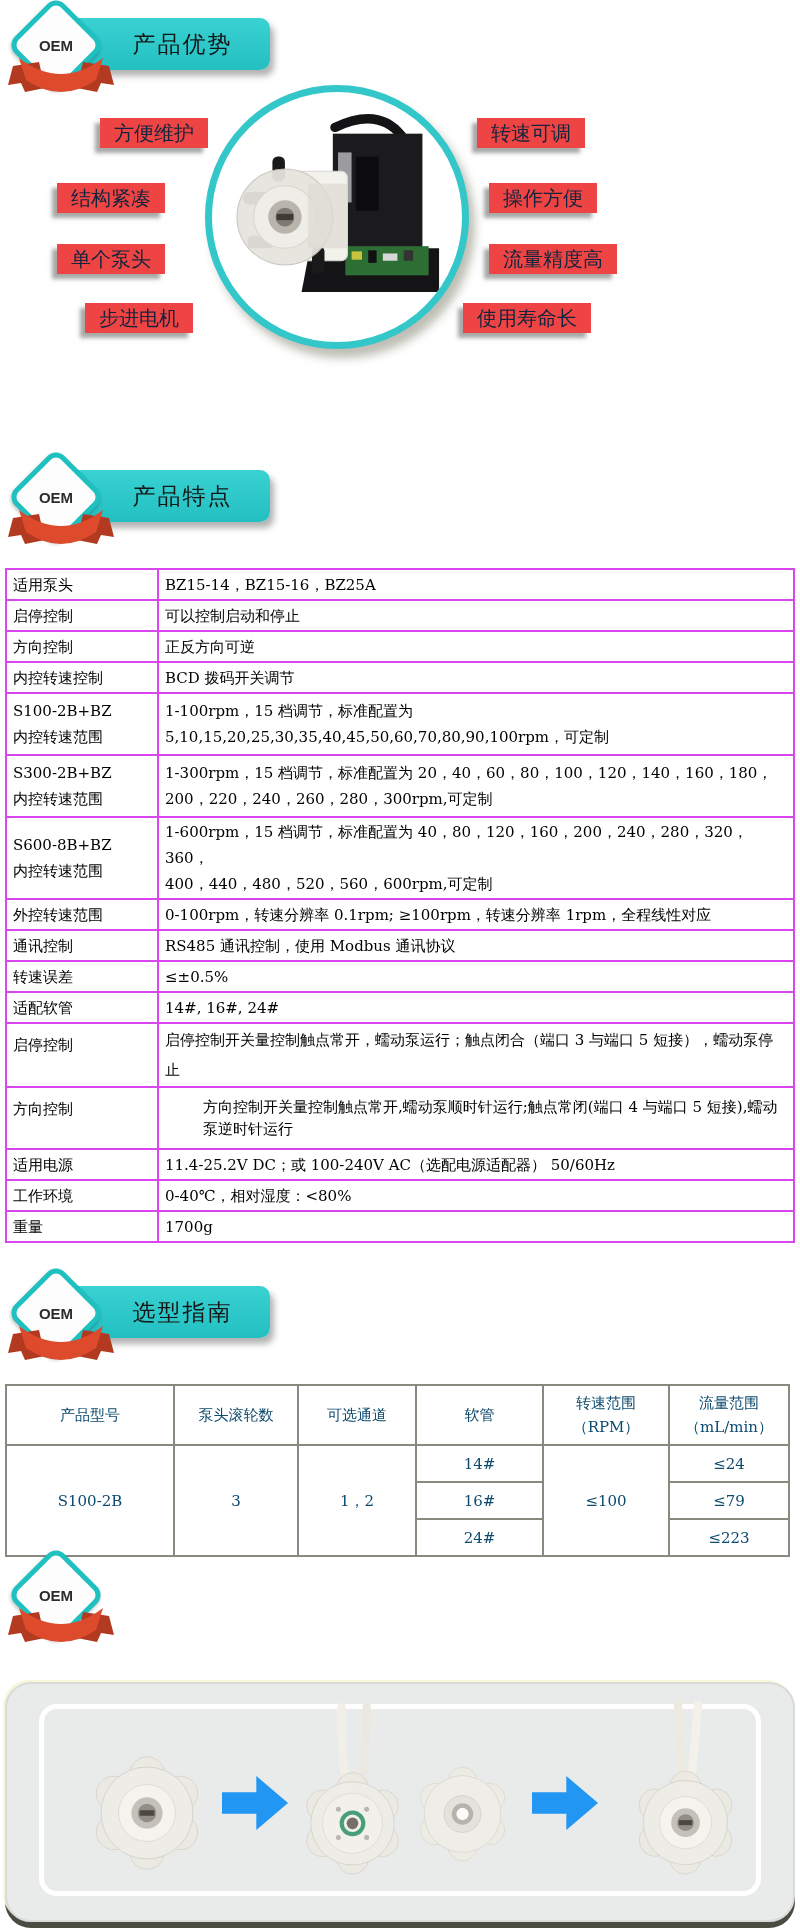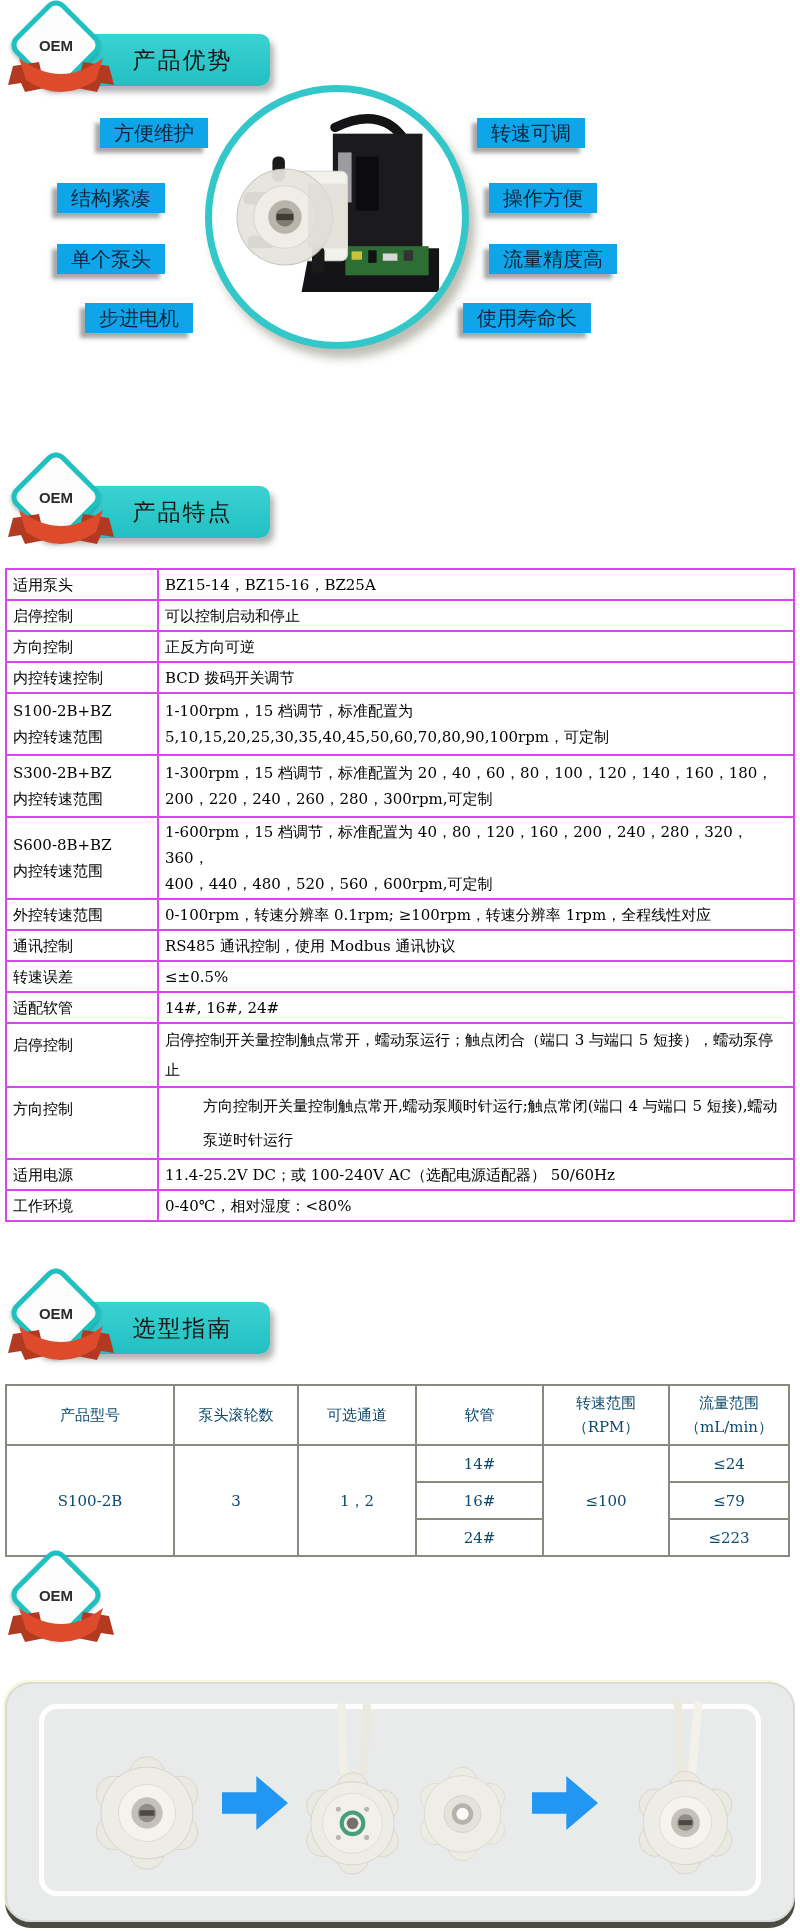--- a/index.html
+++ b/index.html
@@ -1,39 +1,39 @@
 <!DOCTYPE html>
 <html><head>
 <meta charset="utf-8">
 <style>
   html,body{margin:0;padding:0;background:#fff;}
   .page{position:relative;width:800px;height:1931px;background:#fff;overflow:hidden;
         font-family:"Liberation Sans",sans-serif;color:#111;}
 
   
   .hdr{position:absolute;width:280px;height:96px;}
-  .hdr-bar{position:absolute;left:30px;top:28px;width:235px;height:52px;
+  .hdr-bar{position:absolute;left:30px;top:12px;width:235px;height:52px;
            background:linear-gradient(180deg,#3ad2d3,#23bfc1);
            border-radius:10px;box-shadow:4px 6px 6px rgba(0,0,0,.30);
            display:flex;align-items:center;justify-content:center;
            padding-left:60px;box-sizing:border-box;z-index:1;}
   .hdr-bar span{font-size:23px;letter-spacing:2px;color:#161616;}
   .hdr-diamond{position:absolute;left:16px;top:4px;width:60px;height:60px;
                background:#fdfdfd;border:5px solid #1ec0c0;border-radius:12px;
                transform:rotate(45deg);box-shadow:1px 2px 4px rgba(0,0,0,.25);z-index:2;}
   .hdr-diamond span{position:absolute;inset:0;display:flex;align-items:center;justify-content:center;
                     transform:rotate(-45deg);font-size:15px;font-weight:bold;color:#2c2c2c;}
   .hdr-ribbon{position:absolute;left:2px;top:48px;width:108px;height:46px;z-index:3;}
 
   
   .photo-ring{position:absolute;left:205px;top:85px;width:250px;height:250px;border-radius:50%;
               border:7px solid #33c7c9;box-shadow:inset 0 0 0 6px #fff,6px 9px 10px rgba(110,110,90,.45);
               background:#fff;overflow:hidden;}
   .photo-ring svg{position:absolute;left:0;top:0;width:100%;height:100%;}
-  .tag{position:absolute;height:30px;line-height:30px;padding:0 14px;background:#0ea5e9;
+  .tag{position:absolute;height:30px;line-height:30px;padding:0 14px;background:#ef4444;
        color:#10253d;font-size:20px;white-space:nowrap;
        box-shadow:-5px 5px 4px rgba(95,95,95,.55);}
 
   
   table.feat{position:absolute;left:5px;top:568px;width:790px;border-collapse:collapse;
              table-layout:fixed;font-family:"DejaVu Serif",serif;font-size:15px;color:#000;}
   table.feat td{border:2px solid #d946ef;padding:1px 6px;vertical-align:middle;line-height:26px;}
   table.feat td.lab{width:138px;}
   table.feat tr.r1{height:31px;}
   table.feat tr.r2{height:62px;}
@@ -176,29 +176,33 @@
     <tr class="r1">
           <td class="lab">适配软管</td>
           <td>14#, 16#, 24#</td>
         </tr>
     <tr class="r2">
           <td class="lab" style="vertical-align:top;padding-top:8px;">启停控制</td>
           <td style="line-height:30px;">启停控制开关量控制触点常开，蠕动泵运行；触点闭合（端口 3 与端口 5 短接），蠕动泵停止</td>
         </tr>
     <tr class="r2">
           <td class="lab" style="vertical-align:top;padding-top:8px;">方向控制</td>
-          <td style="line-height:34px;padding-left:44px;">方向控制开关量控制触点常开,蠕动泵顺时针运行;触点常闭(端口 4 与端口 5 短接),蠕动泵逆时针运行</td>
+          <td style="line-height:22px;padding-left:44px;">方向控制开关量控制触点常开,蠕动泵顺时针运行;触点常闭(端口 4 与端口 5 短接),蠕动泵逆时针运行</td>
         </tr>
     <tr class="r1">
           <td class="lab">适用电源</td>
           <td>11.4-25.2V DC；或 100-240V AC（选配电源适配器）  50/60Hz</td>
         </tr>
     <tr class="r1">
           <td class="lab">工作环境</td>
           <td>0-40℃，相对湿度：&lt;80%</td>
+        </tr>
+    <tr class="r1">
+          <td class="lab">重量</td>
+          <td>1700g</td>
         </tr>
   </tbody>
     </table>
 
   <div class="hdr" style="left:5px;top:1274px;">
     <div class="hdr-bar">
       <span>选型指南</span>
     </div>
     <div class="hdr-diamond">
       <span>OEM</span>

